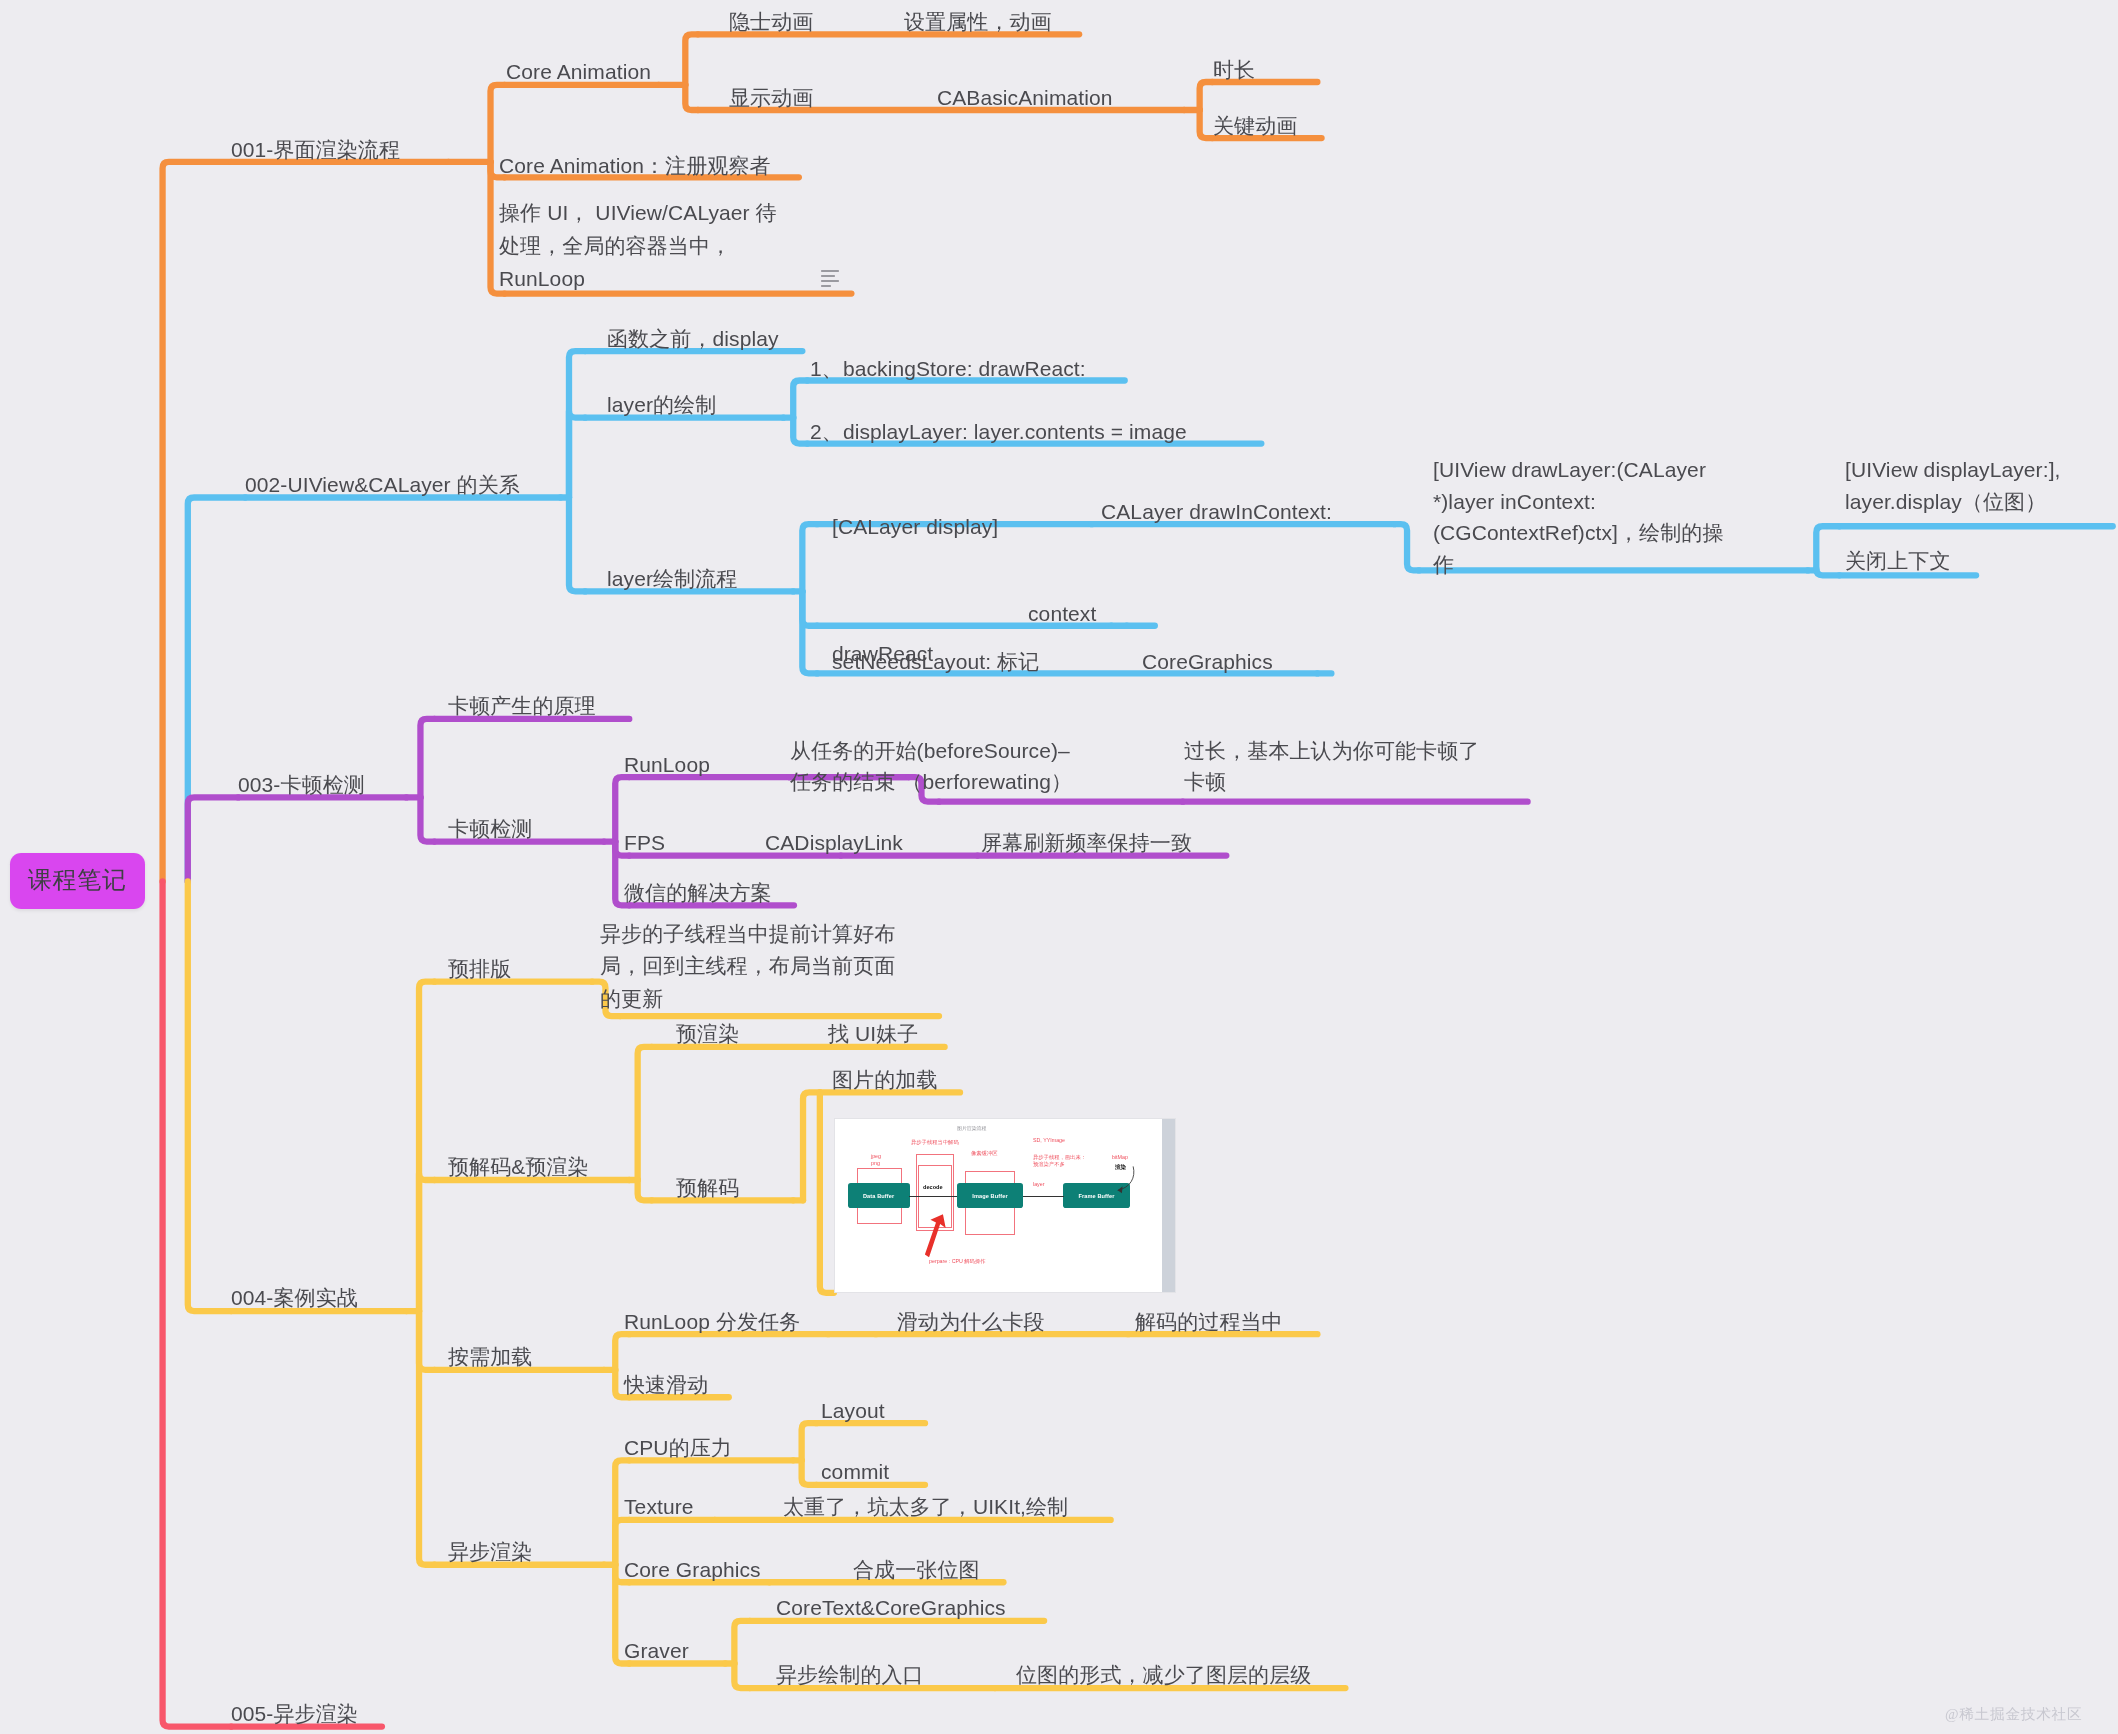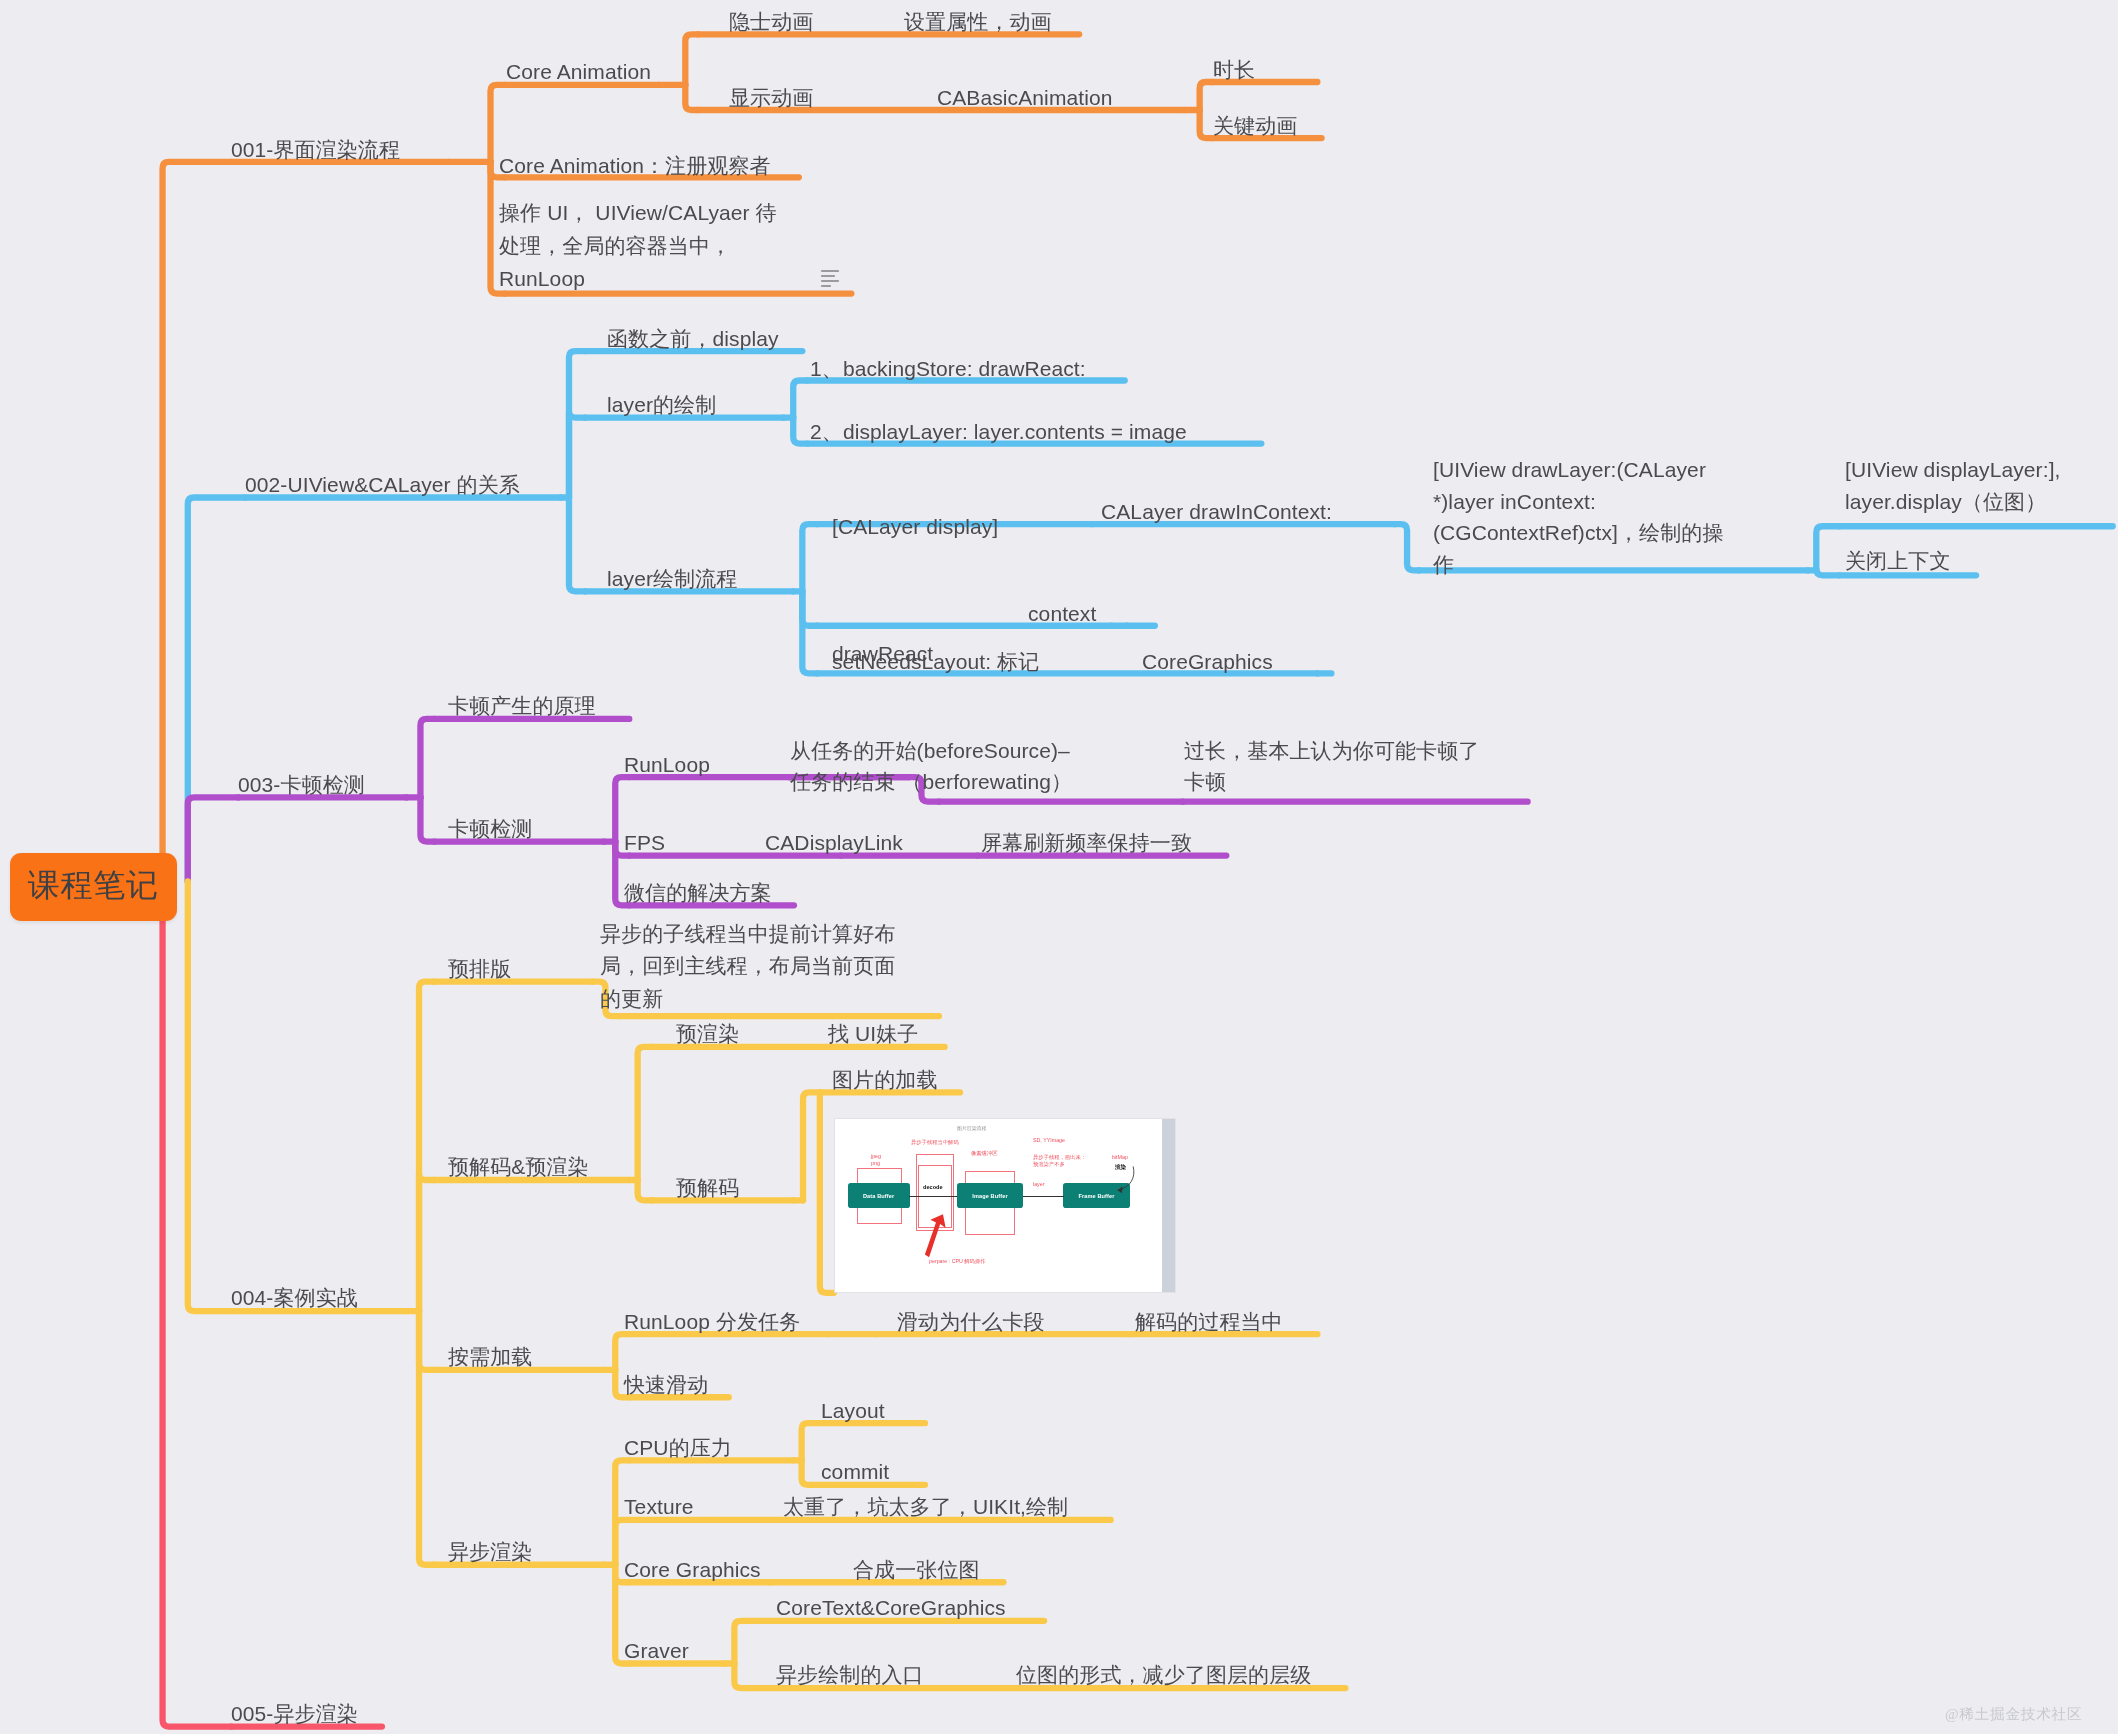--- a/index.html
+++ b/index.html
@@ -18,24 +18,24 @@
     position: absolute;
     color: #4a4a4f;
     font-size: 21px;
     line-height: 1.42;
     white-space: pre;
     letter-spacing: 0.1px;
   }
 
   .root {
     position:absolute;
-    background:#f97316;
+    background:#d946ef;
     border-radius: 11.2px;
     padding: 11.2px 18px 12.6px 18px;
-    font-size: 32px;
+    font-size: 24px;
     color:#3f3f44;
     box-shadow: 0 1.4px 3.5px rgba(0,0,0,0.07);
     letter-spacing: 0.7px;
   }
 
   .note-icon {
     position:absolute;
     width: 18px; height: 14px;
   }
   .note-icon i {

